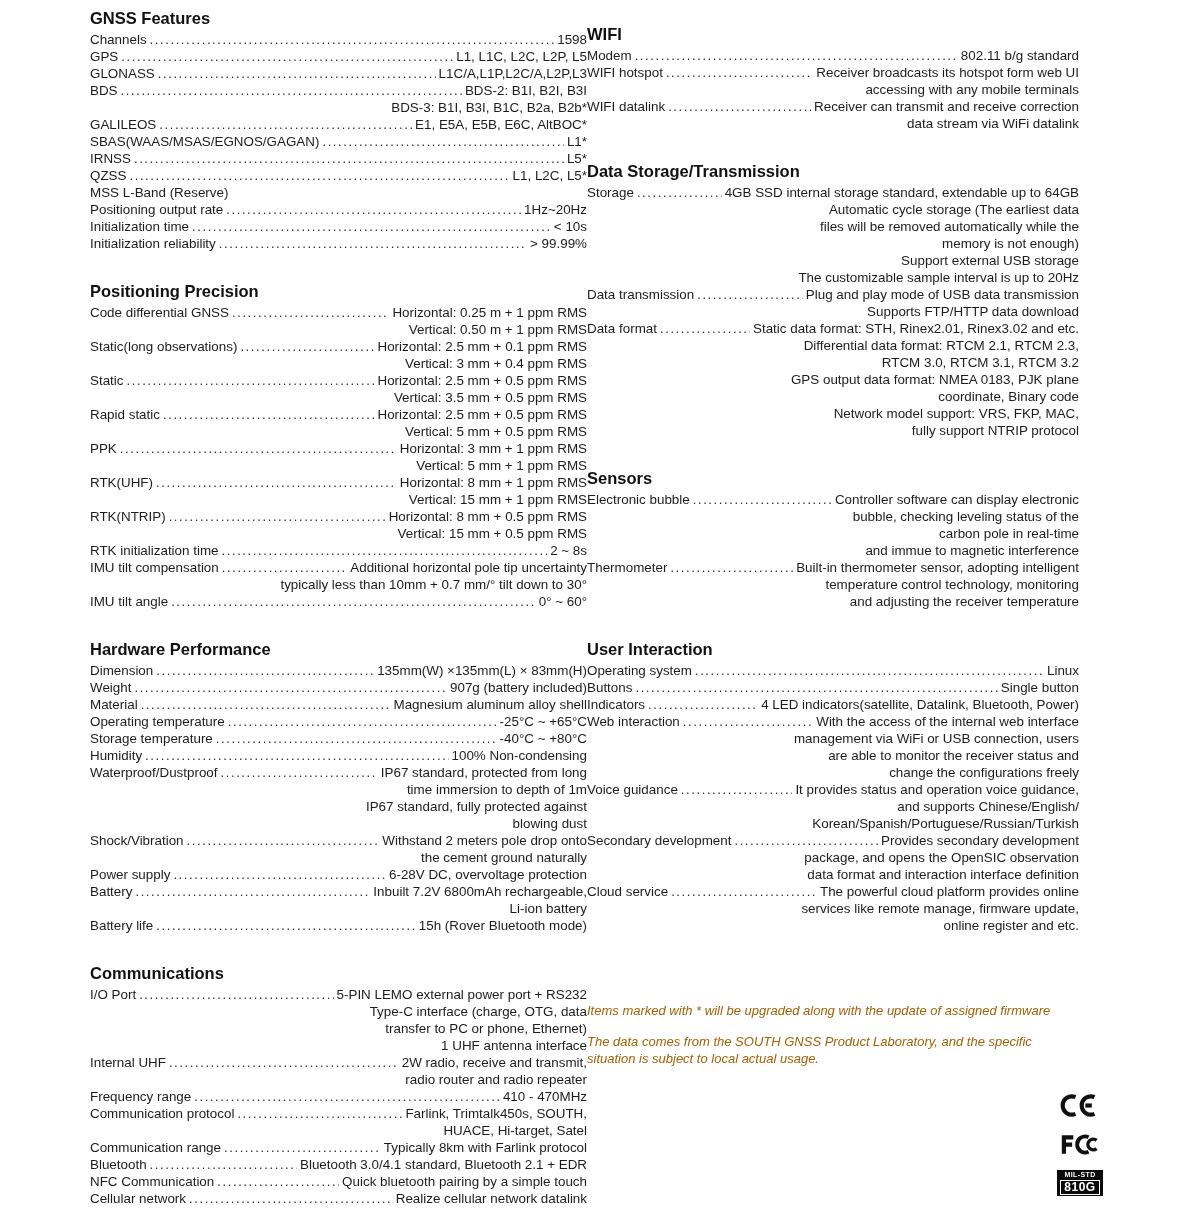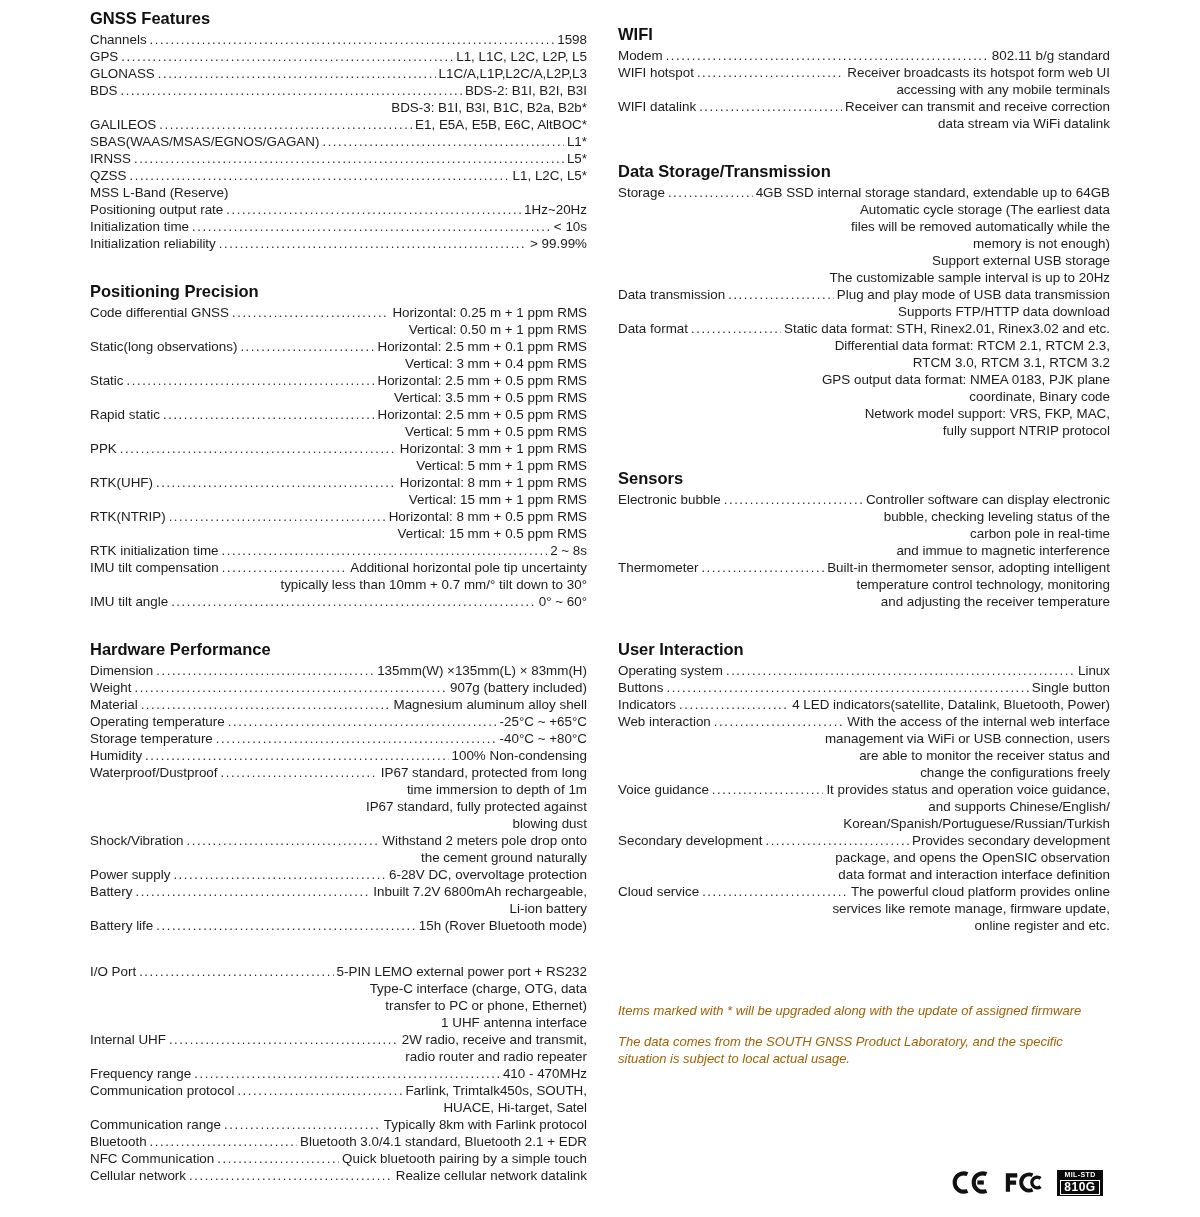--- a/index.html
+++ b/index.html
@@ -7,21 +7,20 @@
     position:relative;
     width:1200px;height:1217px;
     box-sizing:border-box;
     background:#ffffff;
     font-family:"Liberation Sans","DejaVu Sans",sans-serif;
     color:#1c1c1c;
     font-size:13.4px;
     line-height:17px;
     display:flex;
     padding:8px 0 0 90px;
-    gap:31px;
     overflow:hidden;
   }
   .col{width:497px;flex:0 0 auto;}
   .col-right{width:492px;padding-top:16px;}
   .section{margin-bottom:29px;}
   .section-title{
     font-size:16.5px;line-height:20px;font-weight:bold;color:#111;
     margin:0 0 3px 0;padding:0;
   }
   .spec-line{display:flex;align-items:baseline;}
@@ -33,21 +32,21 @@
   .leader::after{
     content:"..............................................................................................................................................................";
     letter-spacing:1.6px;font-size:13px;
   }
   .value{white-space:nowrap;flex:0 0 auto;text-align:left;}
   .cont{text-align:right;}
   .notes{margin-top:68px;font-style:italic;font-size:13px;color:#a16207;width:492px;}
   .note{margin:0 0 14px 0;}
   .logos{
     position:absolute;right:98px;bottom:22px;
-    display:flex;align-items:flex-end;gap:14px;
+    display:flex;align-items:flex-start;gap:14px;flex-direction:column;
   }
   .ce-svg{width:38px;height:25px;display:block;}
   .fcc-svg{width:42px;height:25px;display:block;}
   .mil-badge{
     background:#0a0a0a;color:#ffffff;
     width:44px;height:24px;box-sizing:border-box;
     display:flex;flex-direction:column;align-items:center;justify-content:center;
     outline:1px solid #0a0a0a;
   }
   .mil-top{font-size:7px;font-weight:bold;line-height:8px;letter-spacing:0.4px;display:block;}
@@ -242,20 +241,21 @@
           <span class="value">Inbuilt 7.2V 6800mAh rechargeable,</span>
         </div>
         <div class="cont">Li-ion battery</div>
         <div class="spec-line">
           <span class="label">Battery life</span>
           <span class="leader"></span>
           <span class="value">15h (Rover Bluetooth mode)</span>
         </div>
       </section>
       <section class="section">
+        <h2 class="section-title">Communications</h2>
         <div class="spec-line">
           <span class="label">I/O Port</span>
           <span class="leader"></span>
           <span class="value">5-PIN LEMO external power port + RS232</span>
         </div>
         <div class="cont">Type-C interface (charge, OTG, data</div>
         <div class="cont">transfer to PC or phone, Ethernet)</div>
         <div class="cont">1 UHF antenna interface</div>
         <div class="spec-line">
           <span class="label">Internal UHF</span>

